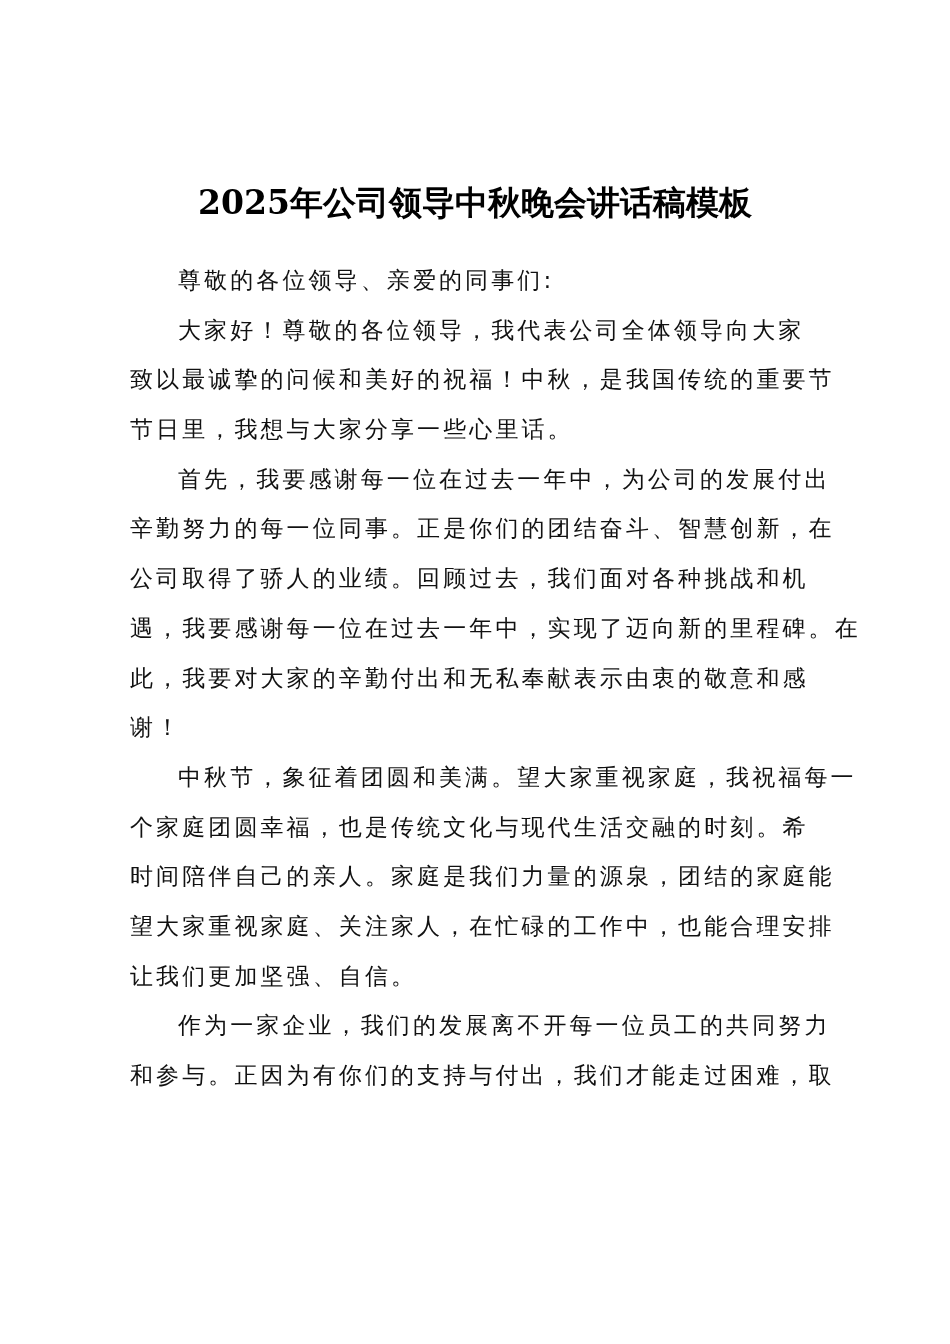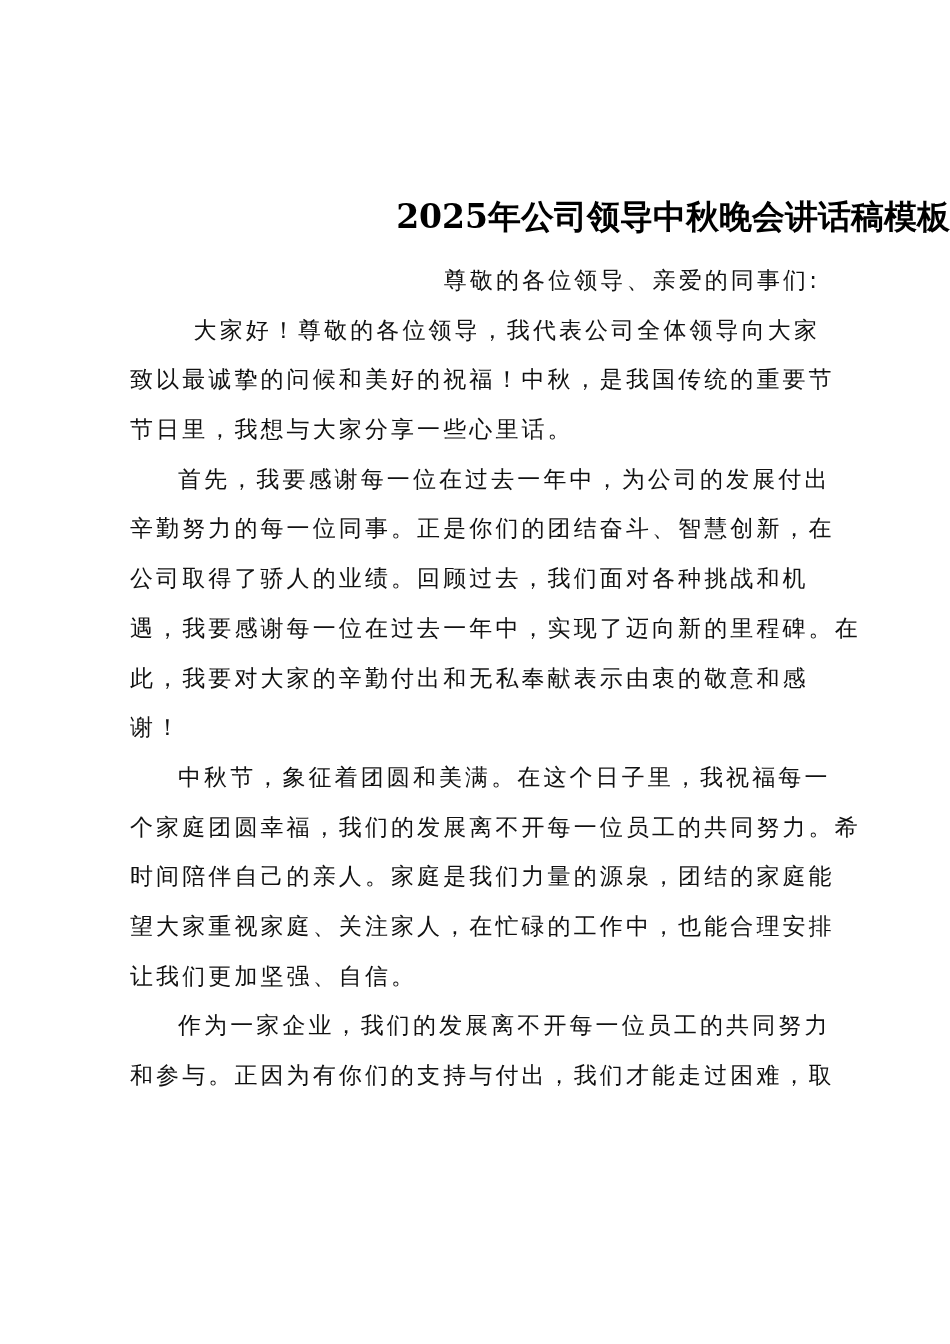--- a/index.html
+++ b/index.html
@@ -1,48 +1,48 @@
 <!DOCTYPE html>
 <html><head>
   <meta charset="utf-8">
   <style>
     html, body { margin: 0; padding: 0; background: #ffffff; }
     body { width: 950px; height: 1344px; position: relative; overflow: hidden; }
     .page { position: absolute; left: 0; top: 0; width: 950px; height: 1344px; background: #fff; }
     .title {
-      position: absolute; left: 0; top: 192px; width: 950px; text-align: right;
+      position: absolute; left: 0; top: 178px; width: 950px; text-align: center;
       font-family: "DejaVu Serif", "Liberation Serif", serif;
       font-weight: bold; font-size: 33px; color: #000; letter-spacing: 0px;
       line-height: 50px;
     }
     .body-text {
       position: absolute; left: 130px; top: 256px; width: 690px;
       font-family: "DejaVu Sans", "Liberation Sans", sans-serif;
       font-size: 23px; color: #111; line-height: 49.7px;
     }
     .line { display: block; white-space: nowrap; height: 49.7px; letter-spacing: 3.1px; }
-    .indent { padding-left: 48px; text-align: right; }
+    .indent { padding-left: 48px; }
   </style>
 </head>
 <body>
 
 <div class="page">
   <div class="title">2025年公司领导中秋晚会讲话稿模板</div>
   <div class="body-text">
     <span class="line indent">尊敬的各位领导、亲爱的同事们:</span>
     <span class="line indent">大家好！尊敬的各位领导，我代表公司全体领导向大家</span>
     <span class="line">致以最诚挚的问候和美好的祝福！中秋，是我国传统的重要节</span>
     <span class="line">节日里，我想与大家分享一些心里话。</span>
     <span class="line indent">首先，我要感谢每一位在过去一年中，为公司的发展付出</span>
     <span class="line">辛勤努力的每一位同事。正是你们的团结奋斗、智慧创新，在</span>
     <span class="line">公司取得了骄人的业绩。回顾过去，我们面对各种挑战和机</span>
     <span class="line">遇，我要感谢每一位在过去一年中，实现了迈向新的里程碑。在</span>
     <span class="line">此，我要对大家的辛勤付出和无私奉献表示由衷的敬意和感</span>
     <span class="line">谢！</span>
-    <span class="line indent">中秋节，象征着团圆和美满。在这个日子里，我祝福每一</span>
-    <span class="line">个家庭团圆幸福，我们的发展离不开每一位员工的共同努力。希</span>
+    <span class="line indent">中秋节，象征着团圆和美满。望大家重视家庭，我祝福每一</span>
+    <span class="line">个家庭团圆幸福，也是传统文化与现代生活交融的时刻。希</span>
     <span class="line">时间陪伴自己的亲人。家庭是我们力量的源泉，团结的家庭能</span>
     <span class="line">望大家重视家庭、关注家人，在忙碌的工作中，也能合理安排</span>
     <span class="line">让我们更加坚强、自信。</span>
     <span class="line indent">作为一家企业，我们的发展离不开每一位员工的共同努力</span>
     <span class="line">和参与。正因为有你们的支持与付出，我们才能走过困难，取</span>
   </div>
 </div>
 
 </body></html>

